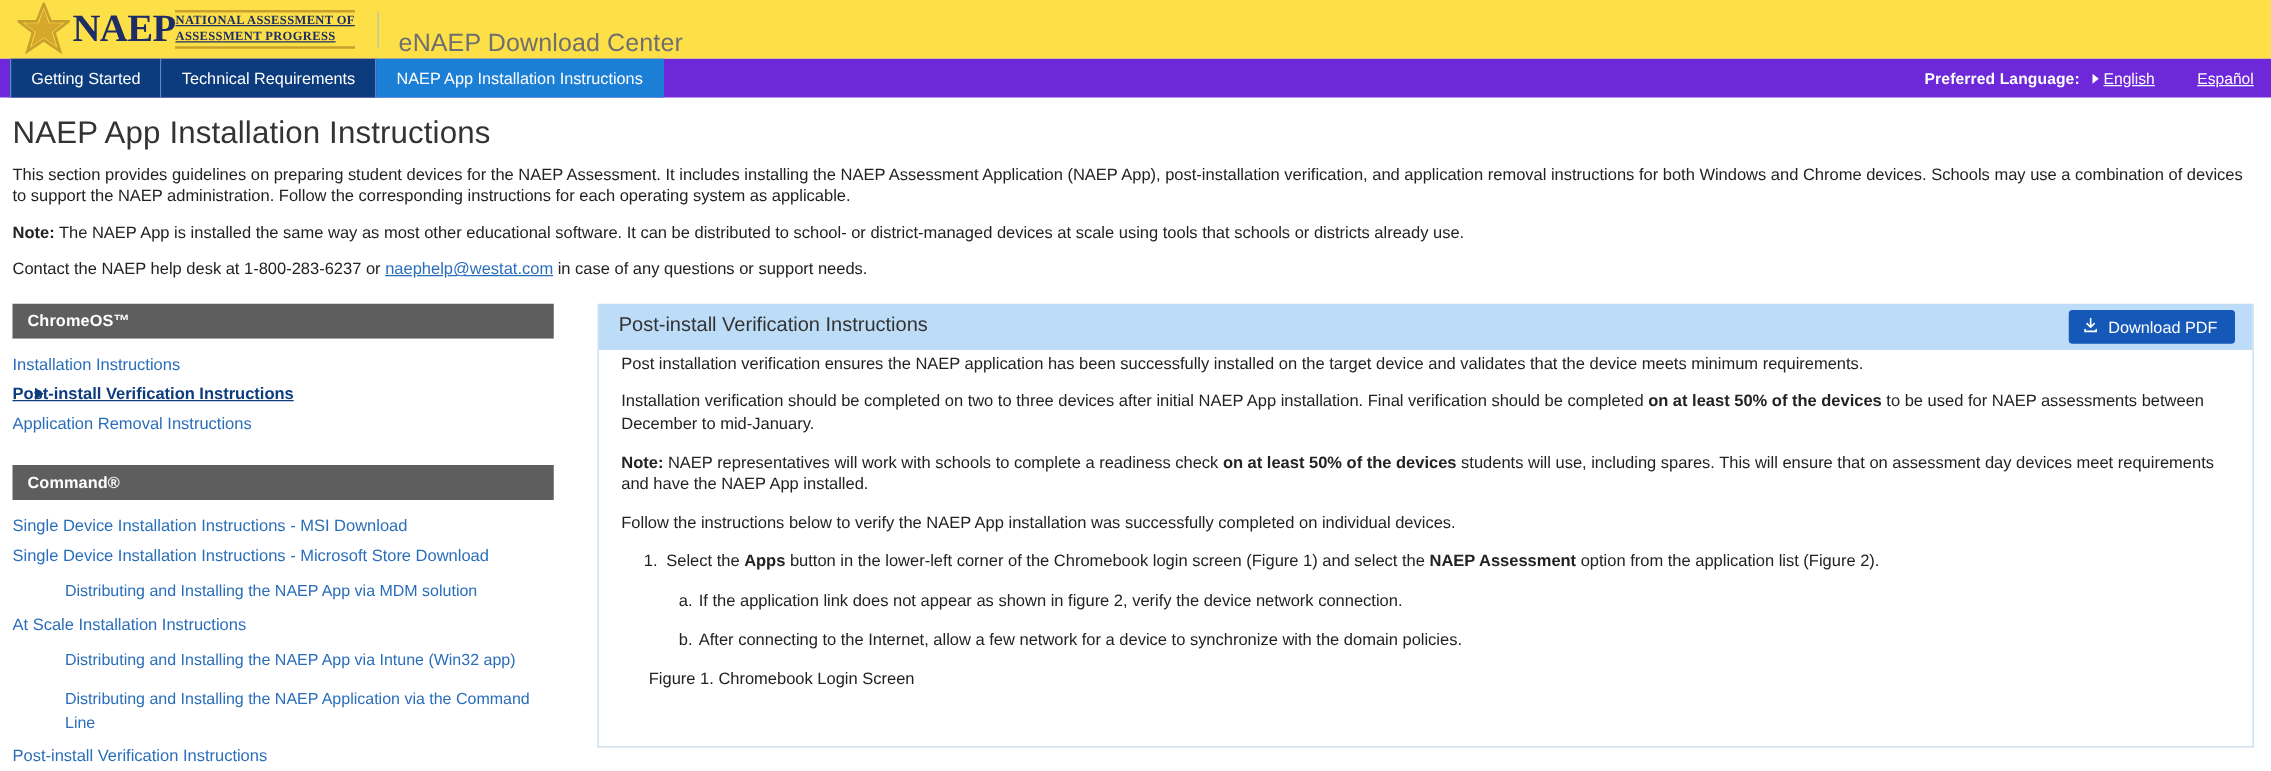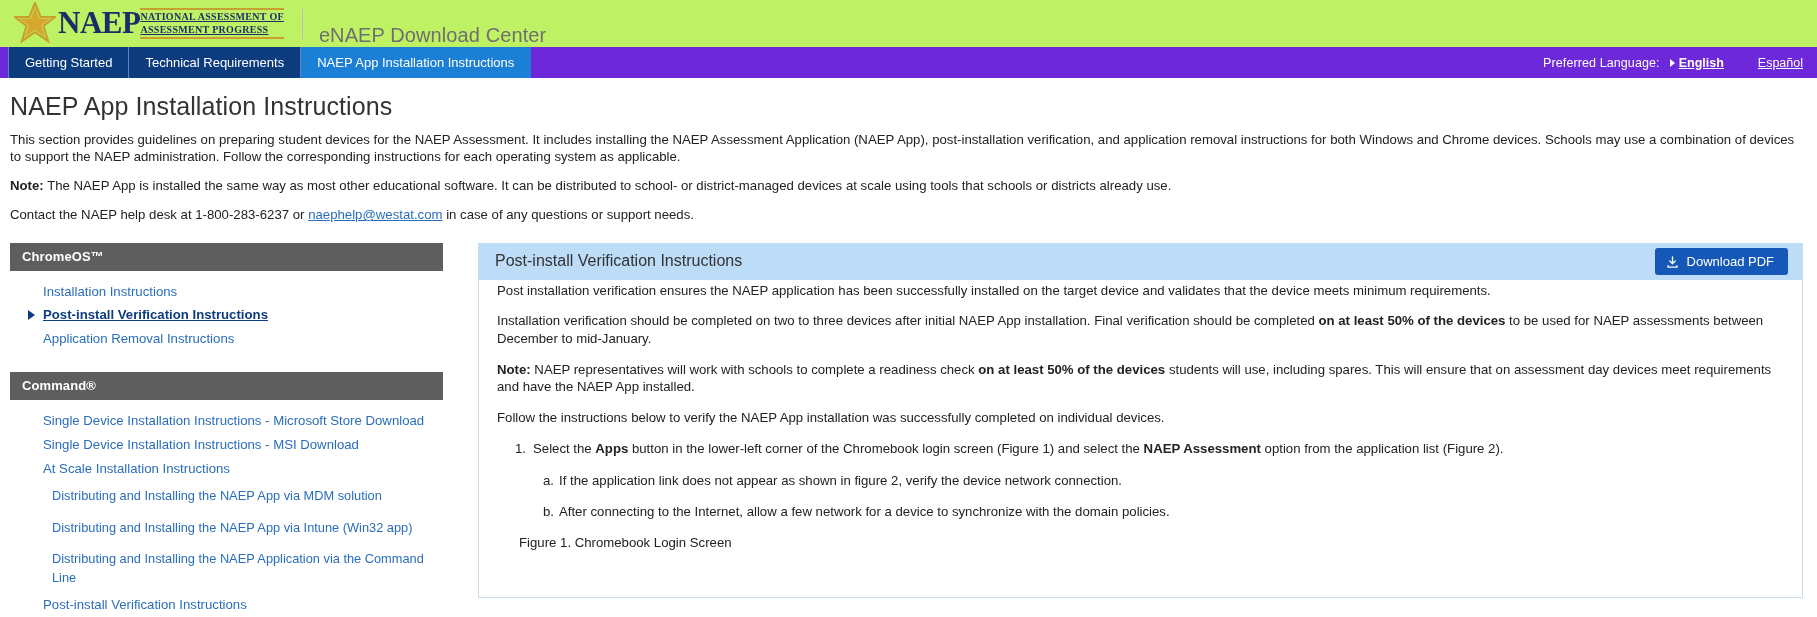--- a/index.html
+++ b/index.html
@@ -9,21 +9,21 @@
     width: 1817px; height: 617px;
     overflow: hidden;
     background: #ffffff;
     font-family: "Liberation Sans", sans-serif;
     -webkit-font-smoothing: antialiased;
   }
 
   
   .masthead {
     height: 47px;
-    background: #bef264;
+    background: #fde047;
     display: flex;
     align-items: center;
     padding-left: 14px;
     position: relative;
   }
   .logo-block { display: flex; align-items: center; height: 47px; }
   .naep-star { width: 42px; height: 44px; flex: 0 0 42px; }
   .naep-wordmark { display: flex; align-items: center; margin-left: 2px; }
   .naep-letters {
     font-family: "Liberation Serif", serif;
@@ -81,27 +81,27 @@
   .nav-tab:first-child { border-left: 1px solid #5b86c4; }
   .nav-tab.active { background: #1c7fd6; border-right-color: #1c7fd6; }
   .nav-right {
     margin-left: auto;
     display: flex; align-items: center;
     padding-right: 14px;
     gap: 10px;
     color: #ffffff;
     font-size: 12.5px;
   }
-  .nav-right .pref-label { font-weight: normal; letter-spacing: 0.1px; padding-left: 33px; }
+  .nav-right .pref-label { font-weight: bold; letter-spacing: 0.1px; padding-left: 33px; }
   .lang-item {
     display: flex; align-items: center; gap: 4px;
     color: #ffffff; text-decoration: underline; cursor: pointer;
     font-size: 12.5px;
   }
-  .lang-item.current { font-weight: bold; }
+  .lang-item.current { font-weight: normal; }
   .lang-caret {
     width: 0; height: 0;
     border-top: 4px solid transparent;
     border-bottom: 4px solid transparent;
     border-left: 5px solid #ffffff;
   }
   .lang-sep { width: 14px; }
 
   
   .intro {
@@ -149,21 +149,21 @@
   .side-link {
     display: flex;
     align-items: baseline;
     font-size: 13.2px;
     color: #2a6ebb;
     padding: 2px 0 2px 0;
     cursor: pointer;
     line-height: 1.5;
     position: relative;
   }
-  .side-link .txt { margin-left: 33px; }
+  .side-link .txt { }
   .side-link.indent .txt { margin-left: 42px; font-size: 12.8px; }
   .side-link.spaced { padding-top: 6px; padding-bottom: 6px; }
   .side-link.active .txt {
     color: #0d3c7e;
     font-weight: bold;
     text-decoration: underline;
   }
   .side-marker {
     position: absolute;
     left: 18px;
@@ -193,21 +193,21 @@
     padding: 0 14px 0 16px;
     height: 37px;
   }
   .content-head h2 {
     margin: 0;
     font-size: 16px;
     font-weight: 400;
     color: #333333;
   }
   .dl-btn {
-    display: flex; align-items: flex-end; gap: 8px;
+    display: flex; align-items: flex-start; gap: 8px;
     background: #1558b8;
     color: #ffffff;
     border: none;
     border-radius: 3px;
     font-size: 13px;
     padding: 6px 14px 6px 11px;
     cursor: pointer;
     font-family: "Liberation Sans", sans-serif;
   }
   .dl-icon { width: 13px; height: 13px; display: block; }
@@ -321,30 +321,30 @@
       <div class="side-link">
         <span class="txt">Application Removal Instructions</span>
       </div>
     </div>
 
     <div class="sidebar-gap"></div>
 
     <div class="side-group-head">Command®</div>
     <div class="side-group-body">
       <div class="side-link">
+        <span class="txt">Single Device Installation Instructions - MSI Download</span>
+      </div>
+      <div class="side-link">
         <span class="txt">Single Device Installation Instructions - Microsoft Store Download</span>
-      </div>
-      <div class="side-link">
-        <span class="txt">Single Device Installation Instructions - MSI Download</span>
-      </div>
-      <div class="side-link">
-        <span class="txt">At Scale Installation Instructions</span>
       </div>
       <div class="side-link indent spaced">
         <span class="txt">Distributing and Installing the NAEP App via MDM solution</span>
+      </div>
+      <div class="side-link">
+        <span class="txt">At Scale Installation Instructions</span>
       </div>
       <div class="side-link indent spaced">
         <span class="txt">Distributing and Installing the NAEP App via Intune (Win32 app)</span>
       </div>
       <div class="side-link indent spaced">
         <span class="txt">Distributing and Installing the NAEP Application via the Command Line</span>
       </div>
       <div class="side-link">
         <span class="txt">Post-install Verification Instructions</span>
       </div>

